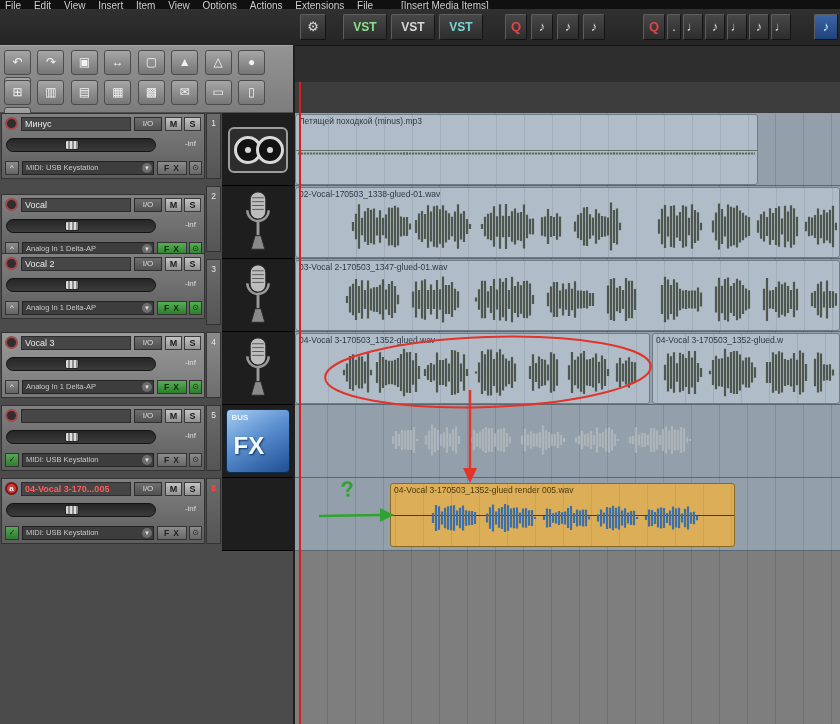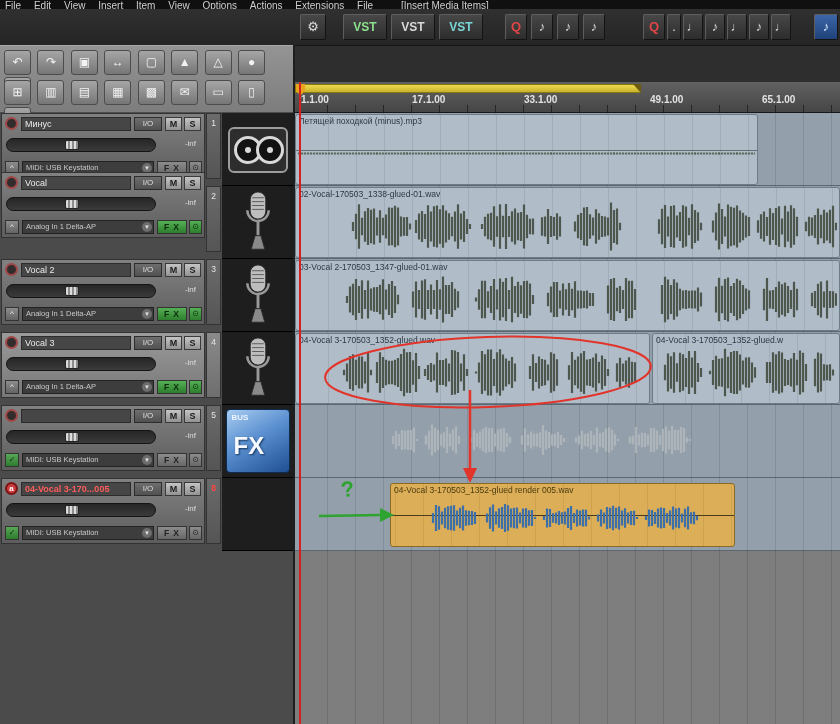--- a/index.html
+++ b/index.html
@@ -190,36 +190,36 @@
     <div class="ts">S</div>
     <div class="fader">
         <div class="fhandle"></div>
       </div>
     <div class="vol">-inf</div>
     <div class="envb">^</div>
     <div class="inp"><span>MIDI: USB Keystation</span><span class="dd">▼</span></div>
     <div class="fxb">FX</div>
     <div class="pwr">⊙</div>
   </div>
-  <div class="tp" style="top:172px">
+  <div class="tp" style="top:194px">
     <div class="arm"></div>
     <div class="tname">Vocal</div>
     <div class="tio">I/O</div>
     <div class="tm">M</div>
     <div class="ts">S</div>
     <div class="fader">
         <div class="fhandle"></div>
       </div>
     <div class="vol">-inf</div>
     <div class="envb">^</div>
     <div class="inp"><span>Analog In 1 Delta-AP</span><span class="dd">▼</span></div>
     <div class="fxb fxgreen">FX</div>
     <div class="pwr fxgreen">⊙</div>
   </div>
-  <div class="tp" style="top:259px">
+  <div class="tp" style="top:253px">
     <div class="arm"></div>
     <div class="tname">Vocal 2</div>
     <div class="tio">I/O</div>
     <div class="tm">M</div>
     <div class="ts">S</div>
     <div class="fader">
         <div class="fhandle"></div>
       </div>
     <div class="vol">-inf</div>
     <div class="envb">^</div>
@@ -325,31 +325,20 @@
   <div class="iconcell" style="top:405px">
     <div class="fxbus">
       <span class="buslabel">BUS</span>
       <span class="fxlabel">FX</span>
     </div>
   </div>
   <div class="iconcell" style="top:478px"></div>
 
   <div class="topgap"></div>
 
-  <div class="ruler">
-    <div class="loop"></div>
-    <div class="loopend"></div>
-    <div class="curflag"></div>
-    <span class="rlabel" style="left:6px">1.1.00</span>
-    <span class="rlabel" style="left:117px">17.1.00</span>
-    <span class="rlabel" style="left:229px">33.1.00</span>
-    <span class="rlabel" style="left:355px">49.1.00</span>
-    <span class="rlabel" style="left:467px">65.1.00</span>
-    <div class="ticks"></div>
-  </div>
 
   <div class="lanes">
     <div class="lane"></div>
     <div class="lane"></div>
     <div class="lane"></div>
     <div class="lane"></div>
     <div class="lane"></div>
     <div class="lane"></div>
   </div>
   <div class="below"></div>

